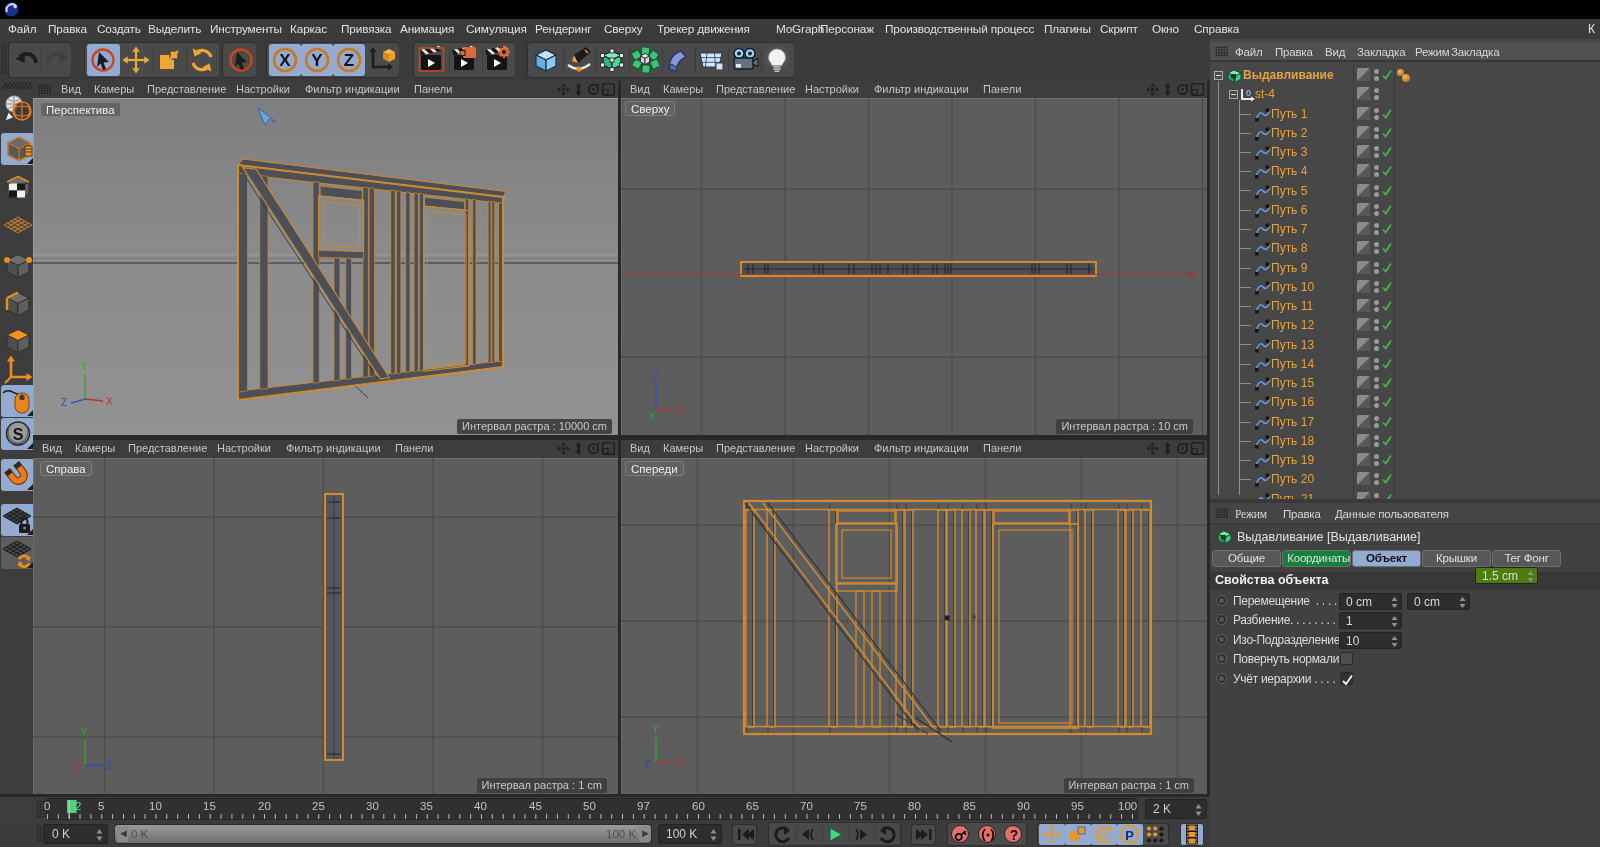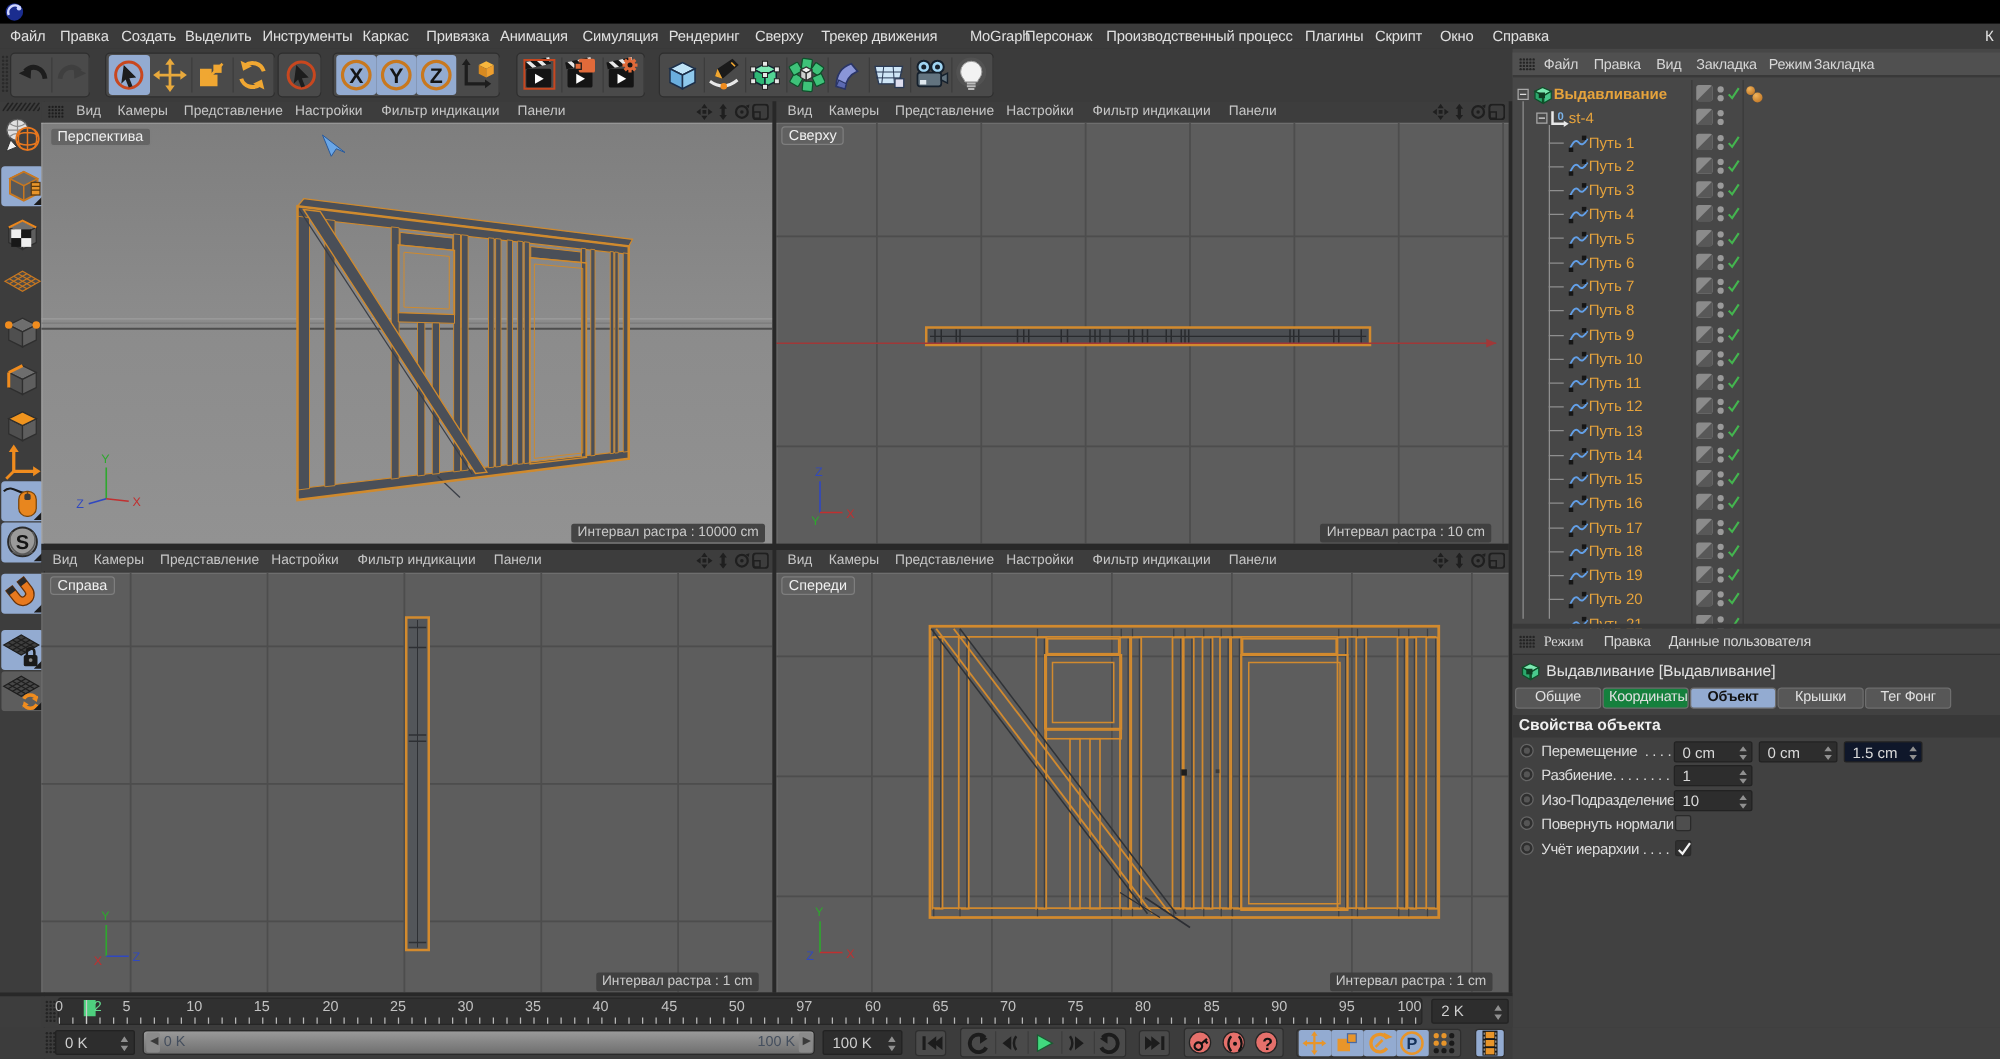--- a/index.html
+++ b/index.html
@@ -1227,21 +1227,21 @@
       <svg style="position:absolute;right:3px;top:3px;" width="7" height="11" viewBox="0 0 7 11">
         <path d="M3.5 0 l3 4 h-6 z M3.5 11 l3 -4 h-6 z" fill="#909090"></path>
       </svg>
     </div>
 <div class="abs" style="left:1407px;top:593px;width:63px;height:17px;background:#2d2d2d;border:1px solid #222;border-radius:2px;">
       <div style="position:absolute;left:6px;top:1px;font-size:12px;color:#dadada;">0 cm</div>
       <svg style="position:absolute;right:3px;top:3px;" width="7" height="11" viewBox="0 0 7 11">
         <path d="M3.5 0 l3 4 h-6 z M3.5 11 l3 -4 h-6 z" fill="#909090"></path>
       </svg>
     </div>
-<div class="abs" style="left:1475px;top:593px;width:63px;height:17px;background:#0f172a;border:1px solid #222;border-radius:2px;">
+<div class="abs" style="left:1475px;top:567px;width:63px;height:17px;background:#4d7c0f;border:1px solid #222;border-radius:2px;">
       <div style="position:absolute;left:6px;top:1px;font-size:12px;color:#dadada;">1.5 cm</div>
       <svg style="position:absolute;right:3px;top:3px;" width="7" height="11" viewBox="0 0 7 11">
         <path d="M3.5 0 l3 4 h-6 z M3.5 11 l3 -4 h-6 z" fill="#909090"></path>
       </svg>
     </div>
 <div class="abs" style="left:1216px;top:614.4px;width:11px;height:11px;border-radius:50%;background:#2f2f2f;border:1px solid #666;">
       <div style="position:absolute;left:2px;top:2px;width:5px;height:5px;border-radius:50%;background:#555;"></div>
     </div>
 <div class="abs" style="left:1233px;top:613.4px;width:106px;font-size:12px;letter-spacing:-0.3px;color:#dcdcdc;white-space:nowrap;overflow:hidden;">Разбиение. . . . . . . . .</div>
 <div class="abs" style="left:1339px;top:612.4px;width:63px;height:17px;background:#2d2d2d;border:1px solid #222;border-radius:2px;">

